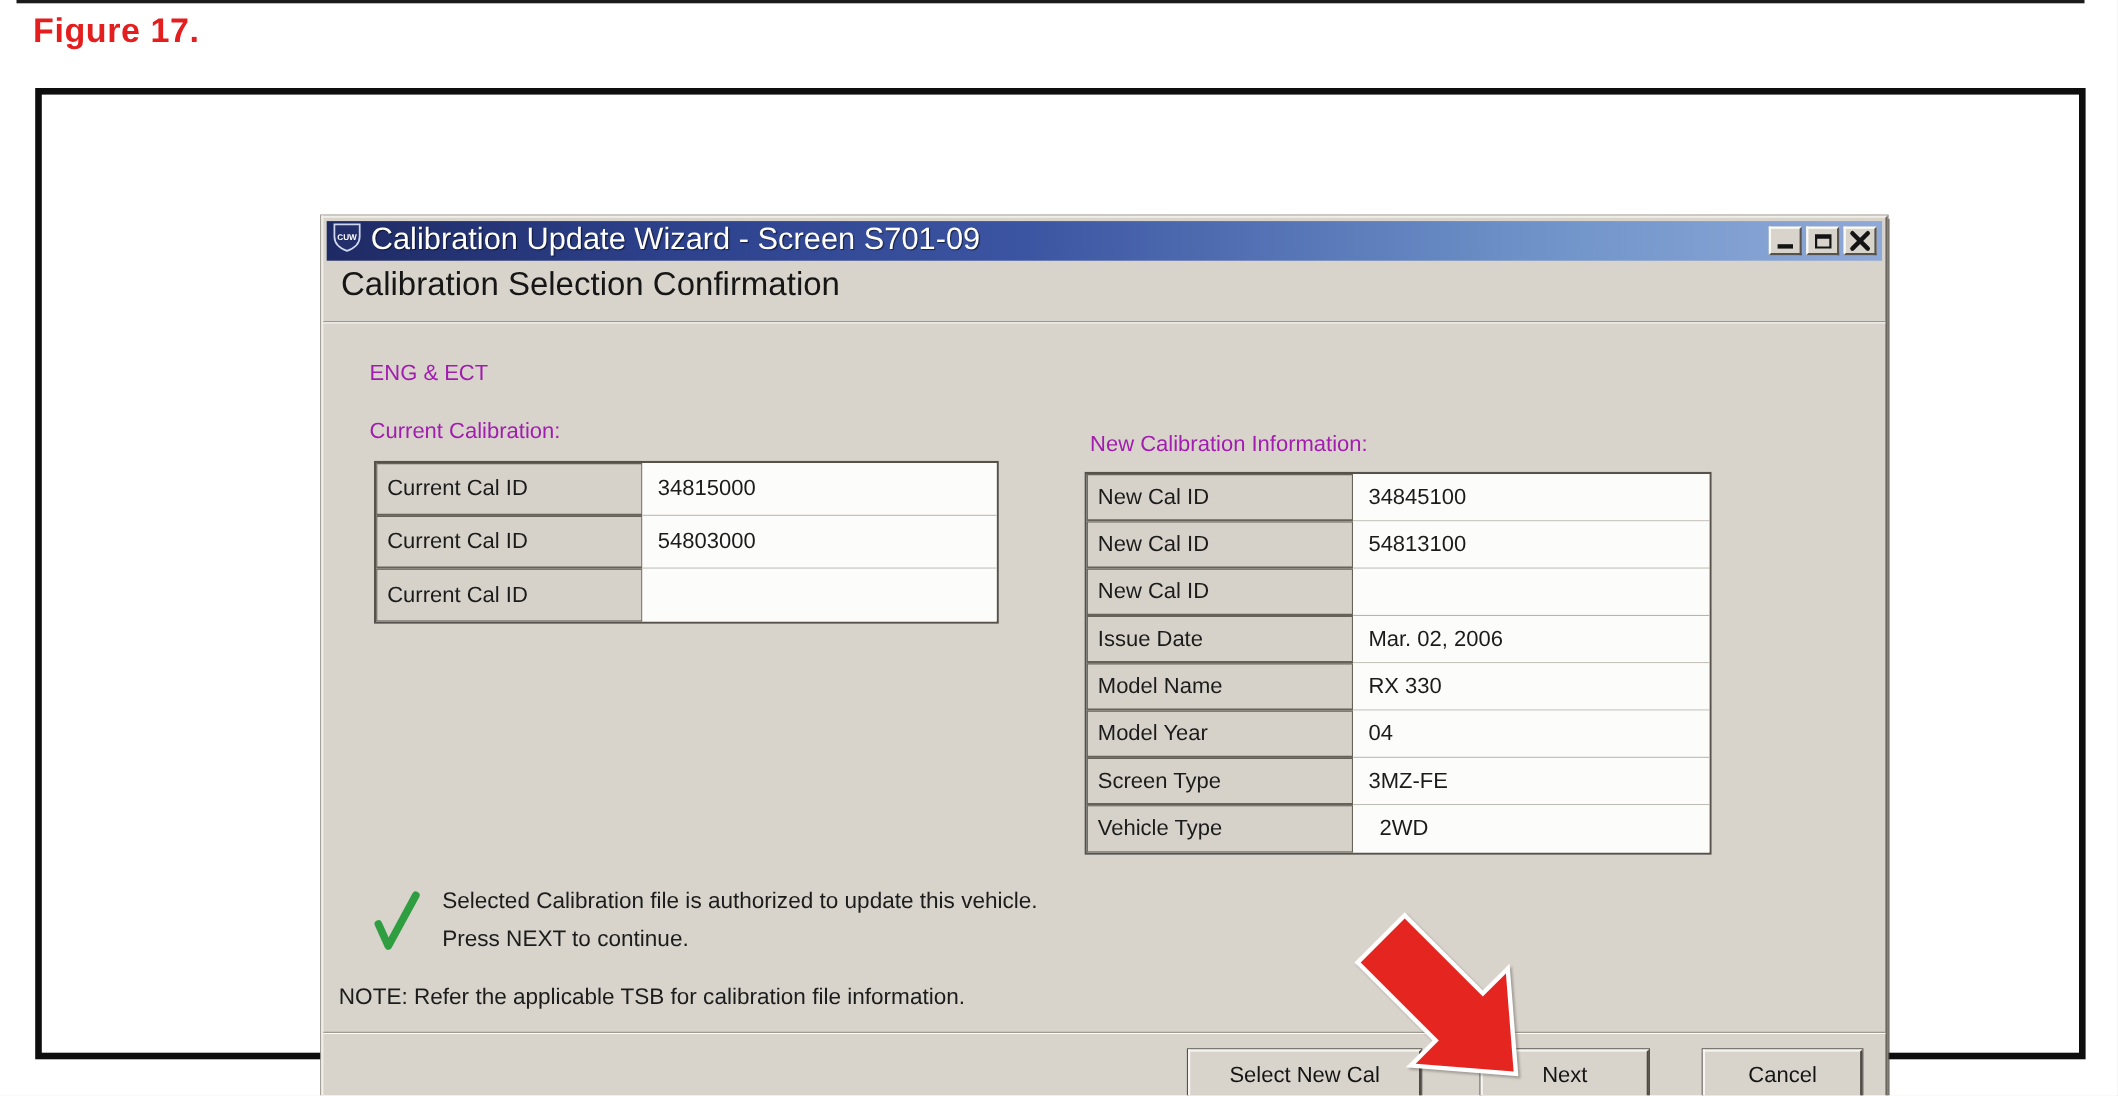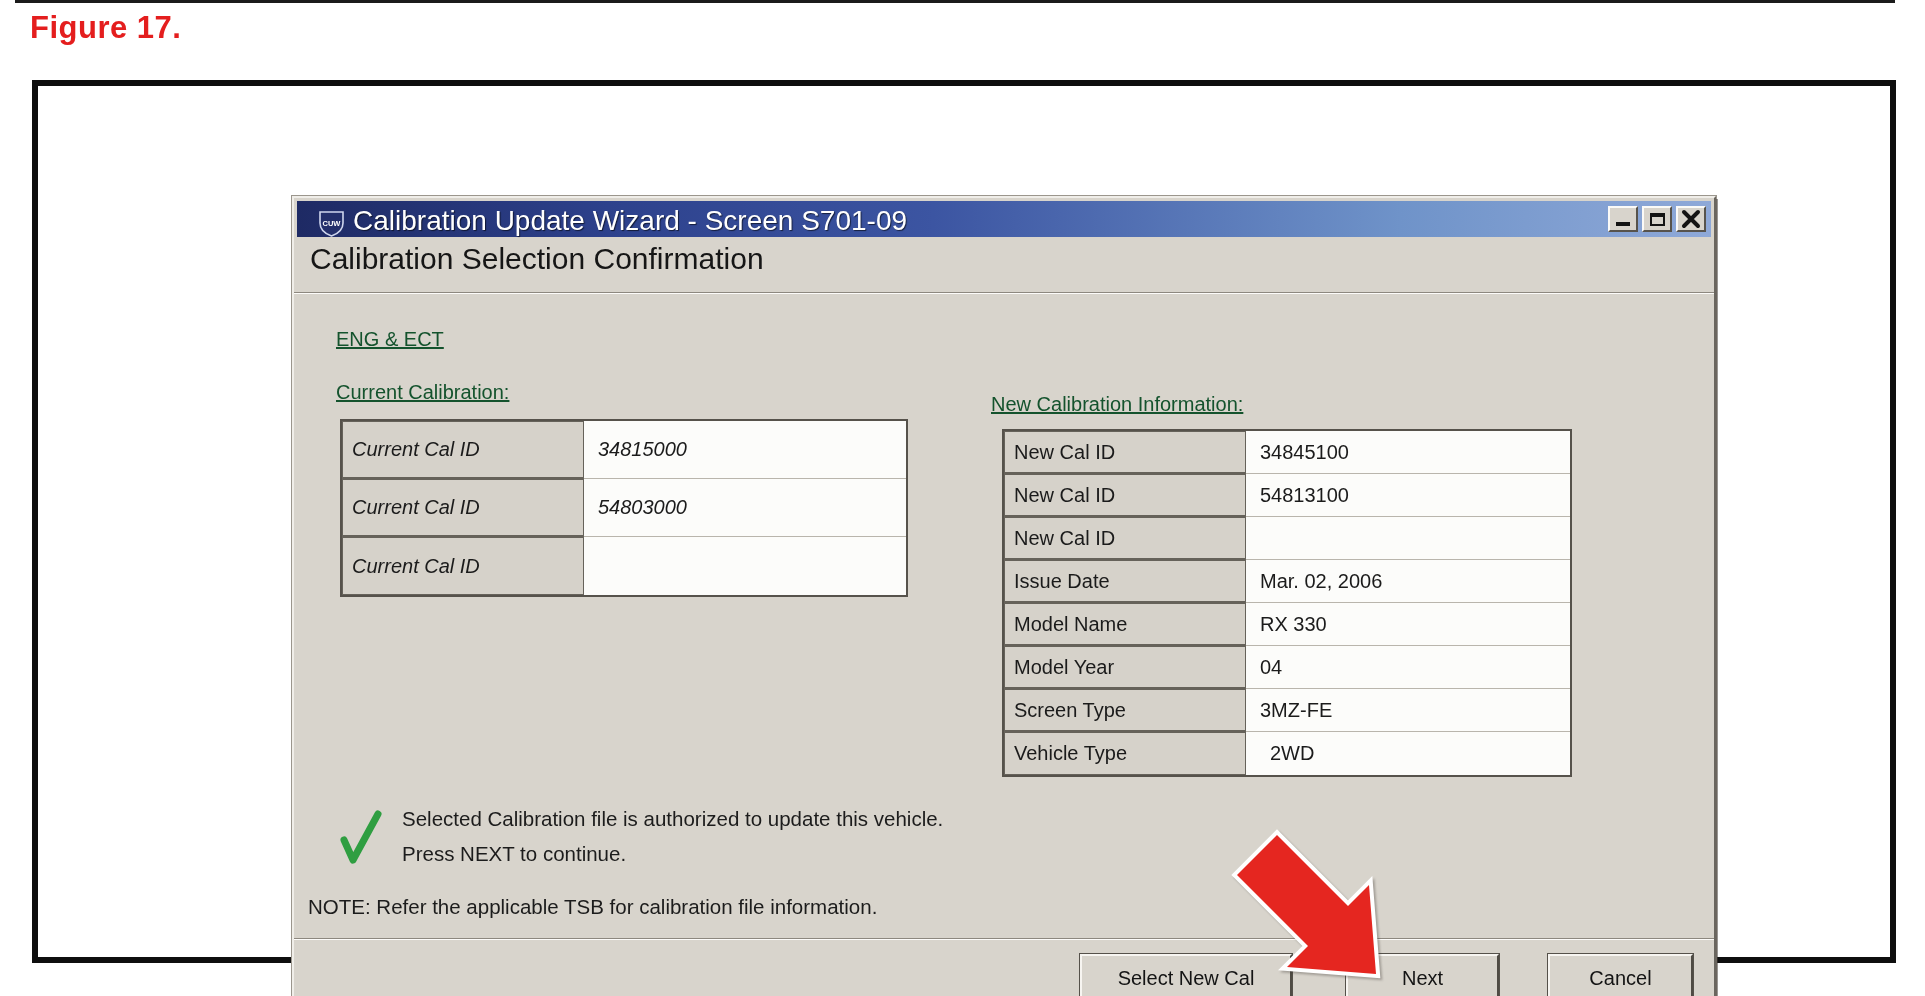--- a/index.html
+++ b/index.html
@@ -13,54 +13,54 @@
   .figure-box { position:absolute; left:32px; top:80px; width:1864px; height:883px; border:6px solid #0e0e0e; background:#ffffff; }
 
   
   .dialog { position:absolute; left:254px; top:110px; width:1424px; height:823px;
             background:#d8d4cc;
             border:2px solid; border-color:#f0eee9 #6a665f #6a665f #f0eee9;
             box-shadow:2px 3px 0 rgba(70,64,58,.55), 0 0 0 1px #9b968d; }
 
   .title-bar { position:absolute; left:3px; right:3px; top:3px; height:36px;
                background:linear-gradient(90deg,#1e2a64 0%,#2d418c 22%,#3c55a2 45%,#6f93c9 78%,#8fa9d8 100%);
-               display:flex; align-items:flex-end;padding-left:16px; }
+               display:flex; align-items:flex-start; }
   .title-icon { width:27px; height:28px; margin-left:5px; flex:0 0 auto; }
   .title-text { color:#ffffff; font-size:28px; font-weight:normal; margin-left:8px;
                 text-shadow:1px 1px 1px rgba(0,0,0,.6); white-space:nowrap; }
   .win-controls { position:absolute; right:5px; top:5px; display:flex; gap:4px; }
   .win-btn { width:30px; height:26px; background:#d8d4cc;
              border:2px solid; border-color:#fbfaf7 #57534c #57534c #fbfaf7;
              position:relative; cursor:pointer; }
   .glyph-min { position:absolute; left:6px; bottom:4px; width:14px; height:4px; background:#141414; }
   .glyph-max { position:absolute; left:6px; top:5px; width:15px; height:13px; border:2px solid #141414; border-top-width:4px; }
   .glyph-close { position:absolute; inset:0; }
 
   .heading { position:absolute; left:16px; top:44px; font-size:30px; color:#161616; }
   .rule { position:absolute; left:0; right:0; height:2px;
           border-top:1px solid #8d887f; border-bottom:1px solid #fdfcfa; }
   .rule1 { top:94px; }
   .rule2 { top:740px; }
 
-  .lbl { position:absolute; font-size:20px; color:#14532d; white-space:nowrap;text-decoration:underline; }
+  .lbl { position:absolute; font-size:20px; color:#a21caf; white-space:nowrap; }
 
   
   .ctable { position:absolute; border:2px solid #56524b; background:#fbfbf9; }
   .trow { display:flex; }
   .tlabel { width:242px; background:#d6d2ca; border:1px solid #66625a; border-bottom-width:2px;
             display:flex; align-items:center; padding-left:9px;
             font-size:20px; color:#1b1b1b; white-space:nowrap; }
   .trow:last-child .tlabel { border-bottom-width:1px; }
   .tvalue { flex:1; background:#fcfcfa; border-bottom:1px solid #b9b5ac;
             display:flex; align-items:center; padding-left:14px;
             font-size:20px; color:#1b1b1b; white-space:nowrap; }
   .trow:last-child .tvalue { border-bottom:none;padding-left:24px; }
   .left-table  { left:46px;  top:221px; width:568px; }
-  .left-table  .trow { height:58px;font-style:italic; }
-  .right-table { left:708px; top:231px; width:570px; }
+  .left-table  .trow { height:48px; }
+  .right-table { left:692px; top:231px; width:570px; }
   .right-table .trow { height:43px; }
 
   
   .check-icon { position:absolute; left:42px; top:608px; width:50px; height:62px; }
   .status-line { position:absolute; left:108px; font-size:20.5px; color:#1c1c1c; white-space:nowrap; }
   .status-line1 { top:609px; }
   .status-line2 { top:644px; }
   .note-line { position:absolute; left:14px; top:697px; font-size:20.5px; color:#1c1c1c; white-space:nowrap; }
 
   

